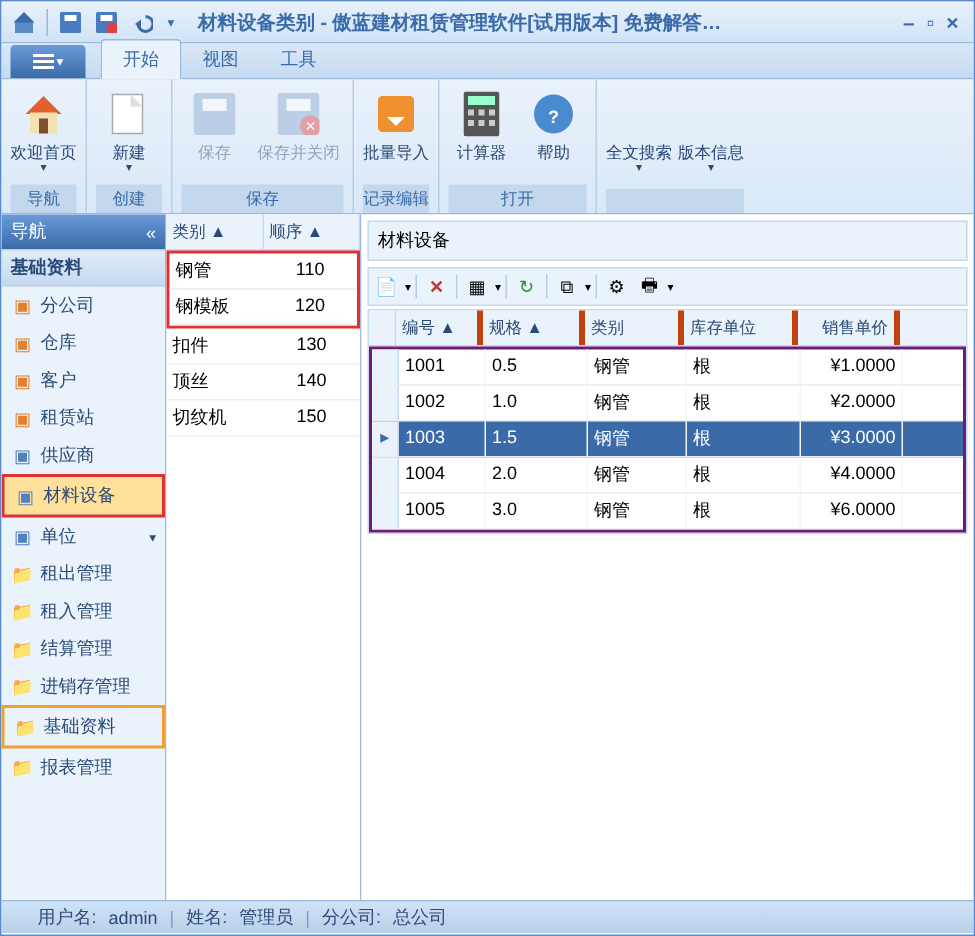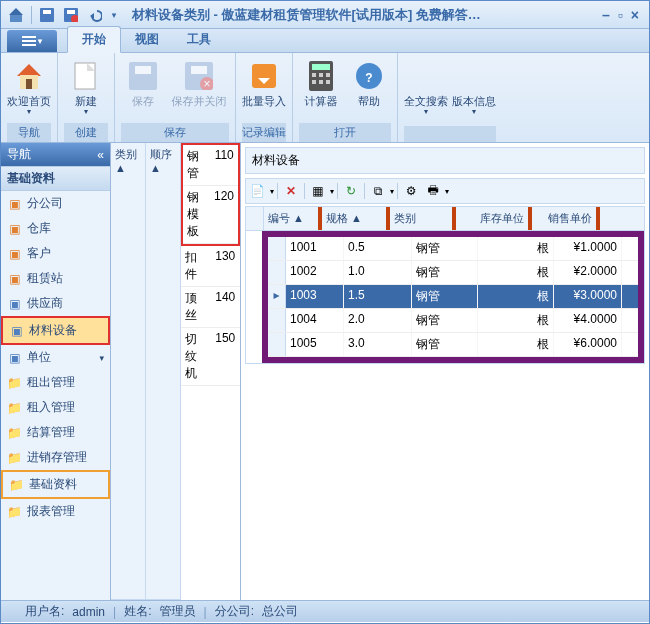--- a/index.html
+++ b/index.html
@@ -10,21 +10,21 @@
 .qat { display: flex; align-items: center; gap: 2px; padding: 0 4px; }
 .qat-btn { width: 22px; height: 22px; display: flex; align-items: center; justify-content: center; border: 1px solid transparent; border-radius: 3px; cursor: pointer; }
 .qat-sep { width: 1px; height: 18px; background: #9cb8db; margin: 0 2px; }
 .title-text { flex: 1; color: #3a6aa8; font-size: 13px; padding-left: 8px; white-space: nowrap; overflow: hidden; text-overflow: ellipsis; font-weight: bold; }
 .win-controls { display: flex; gap: 8px; padding: 0 10px; color: #3a6aa8; }
 .win-controls span { cursor: pointer; font-size: 14px; font-weight: bold; }
 
 
 .ribbon-tabs { height: 24px; background: linear-gradient(#d9e8f8, #c5daf0); display: flex; align-items: flex-end; padding-left: 6px; border-bottom: 1px solid #9cb8db; }
 .app-button { width: 50px; height: 22px; background: linear-gradient(#6a9bd8, #3a6aa8); border-radius: 3px 3px 0 0; display: flex; align-items: center; justify-content: center; margin-right: 10px; cursor: pointer; color:#fff; }
-.ribbon-tab { padding: 4px 14px; cursor: pointer; color: #3a6aa8; border-radius: 3px 3px 0 0; font-weight: bold; }
+.ribbon-tab { padding: 4px 14px; cursor: pointer; color: #3a6aa8; border-radius: 3px 3px 0 0; }
 .ribbon-tab.active { background: #eaf2fb; border: 1px solid #9cb8db; border-bottom: 1px solid #eaf2fb; margin-bottom: -1px; }
 .ribbon-body { height: 90px; background: linear-gradient(#eaf2fb, #d9e8f8); display: flex; border-bottom: 1px solid #9cb8db; }
 .ribbon-group { padding: 4px 6px 0 6px; border-right: 1px solid #b8cde6; display: flex; flex-direction: column; align-items: center; }
 .group-buttons { display: flex; gap: 4px; flex: 1; }
 .rbtn { width: 44px; display: flex; flex-direction: column; align-items: center; justify-content: flex-start; padding: 2px; border: 1px solid transparent; border-radius: 3px; cursor: pointer; }
 .rbtn.disabled { opacity: 0.45; cursor: default; }
 .ricon { width: 32px; height: 32px; display: flex; align-items: center; justify-content: center; }
 .rbtn-label { font-size: 11px; color: #2a4a78; margin-top: 2px; white-space: nowrap; }
 .group-label { font-size: 11px; color: #3a6aa8; padding: 2px 0; text-align: center; width: 100%; background: rgba(160, 190, 220, 0.4); }
 .rbtn .dd { font-size: 8px; color: #2a4a78; margin-top: -2px; }
@@ -37,42 +37,42 @@
 .nav-list { overflow-y: auto; flex: 1; }
 .nav-item { display: flex; align-items: center; gap: 4px; padding: 4px 6px; cursor: pointer; color: #2a4a78; }
 .nav-item.selected { background: #ffe19c; border: 1px solid #f0c04a; }
 .nav-item.hl { border: 2px solid #e03030; }
 .nav-item.hl-orange { border: 2px solid #f0a030; }
 .nav-icon { width: 16px; height: 16px; display: flex; align-items: center; justify-content: center; font-size: 12px; }
 .nav-folder { color: #e0a030; }
 .nav-box-o { color: #e08030; }
 .nav-box-b { color: #5080c0; }
 
-.middle-panel { width: 130px; background: #fff; border-right: 1px solid #9cb8db; display: flex; flex-direction: row; }
+.middle-panel { width: 130px; background: #fff; border-right: 1px solid #9cb8db; display: flex; flex-direction: column; }
 .mid-head { display: flex; background: #eaf2fb; border-bottom: 1px solid #c5daf0; }
 .mid-head div { flex: 1; padding: 4px; border-right: 1px solid #c5daf0; font-size:11px; color:#2a4a78; }
 .mid-row { display: flex; border-bottom: 1px solid #ededed; }
 .mid-row div { flex: 1; padding: 3px 4px; }
 .mid-row div:last-child { text-align: center; }
 .mid-hl-group { border: 2px solid #e03030; }
 
 .right-panel { flex: 1; background: #fff; display: flex; flex-direction: column; padding: 4px; }
 .rp-title { background: #eaf2fb; padding: 4px 6px; border: 1px solid #c5daf0; margin-bottom: 4px; }
 .rp-toolbar { background: #eaf2fb; border: 1px solid #c5daf0; padding: 2px; display: flex; gap: 2px; align-items: center; margin-bottom: 2px; }
 .tb-btn { width: 20px; height: 20px; display: flex; align-items: center; justify-content: center; cursor: pointer; border: 1px solid transparent; font-size: 12px; }
 .tb-sep { width: 1px; height: 16px; background: #b8cde6; margin: 0 1px;}
 .grid { border: 1px solid #c5daf0; }
 .grid-head { display: flex; background: #eaf2fb; border-bottom: 1px solid #c5daf0; }
 .grid-head div { padding: 4px; border-right: 4px solid #c2410c; font-size: 11px; color: #2a4a78; }
-.grid-body.hl { border: 6px solid #701a75; margin-left: 16px; }
+.grid-body.hl { border: 2px solid #701a75; }
 .grid-row { display: flex; border-bottom: 1px solid #ededed; }
 .grid-row div { padding: 3px 4px; border-right: 1px solid #f5f5f5; overflow: hidden; white-space: nowrap; }
 .grid-row.selected { background: #3a6aa8; color: #fff; }
 .row-ind { width: 18px; text-align: center; background: #eaf2fb; color: #3a6aa8; border-right: 1px solid #c5daf0 !important; }
-.c-id { width: 58px; } .c-spec { width: 68px; } .c-cat { width: 66px; } .c-unit { width: 76px; text-align: right; } .c-price { width: 68px; text-align: right; }
+.c-id { width: 58px; } .c-spec { width: 68px; } .c-cat { width: 66px; } .c-unit { width: 76px; } .c-price { width: 68px; text-align: right; }
 
 
 .statusbar { height: 22px; background: linear-gradient(#d0e3f6, #b8cfea); display: flex; align-items: center; padding: 0 24px; gap: 8px; color: #2a4a78; border-top: 1px solid #9cb8db; }
 .statusbar .sep { color: #7a9cc5; }
 </style>
 </head>
 <body>
 
 <div class="titlebar">
   <div class="qat">

